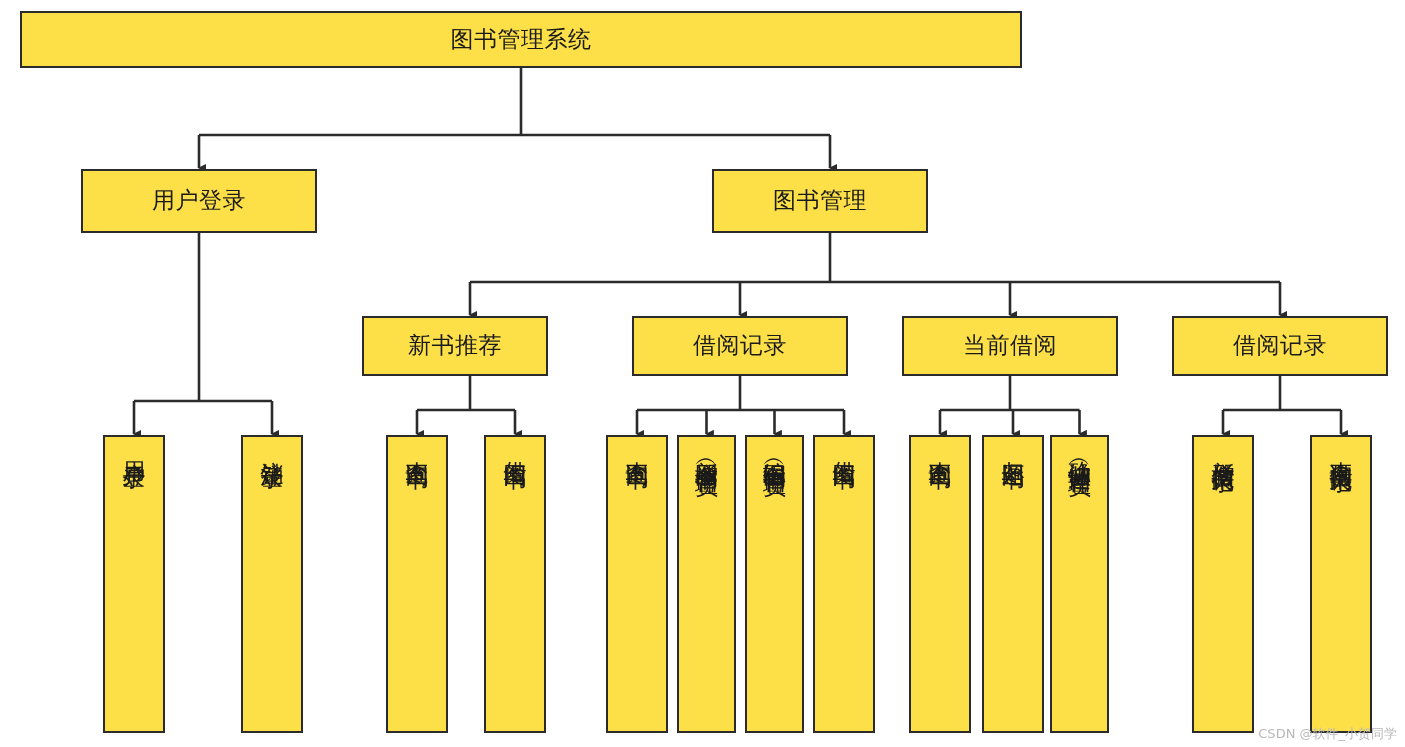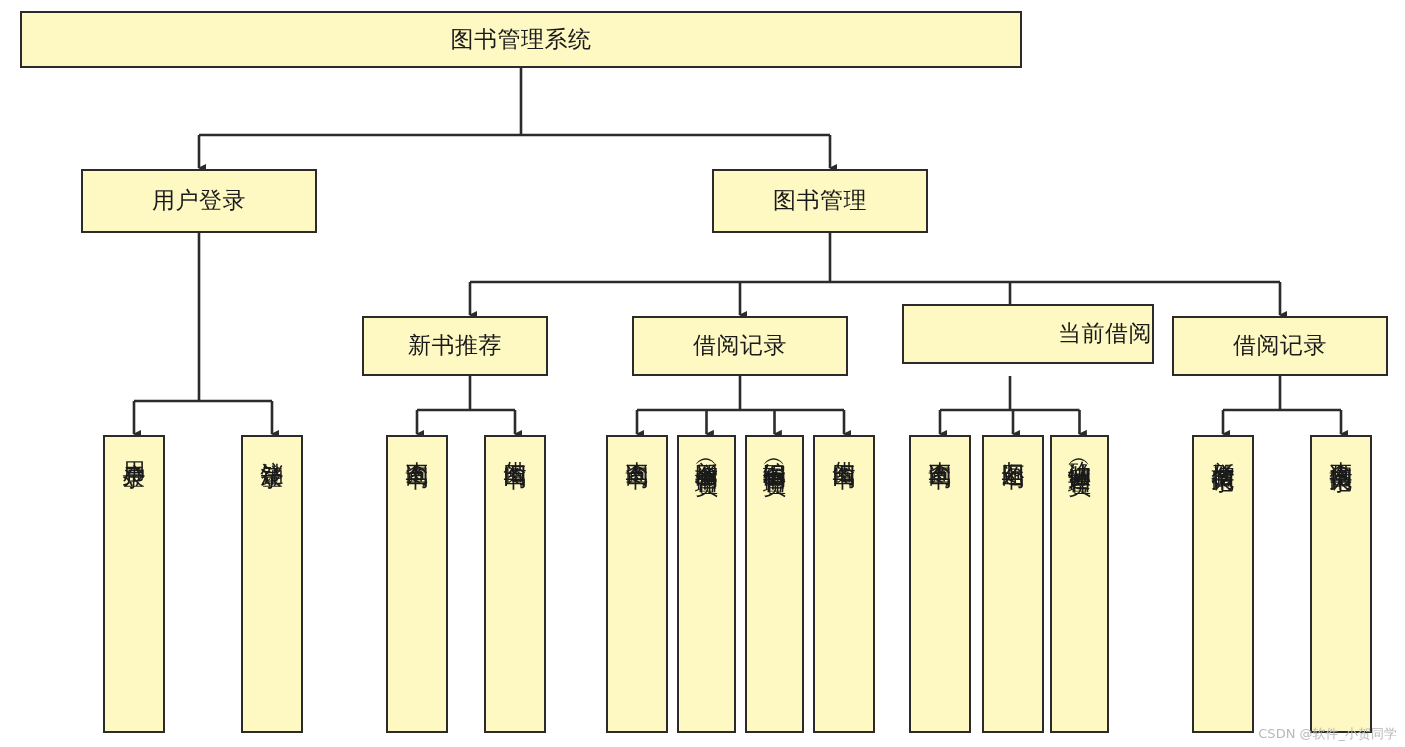--- a/index.html
+++ b/index.html
@@ -21,21 +21,21 @@
     position: absolute;
     left: 0;
     top: 0;
     width: 1405px;
     height: 747px;
   }
   .node {
     position: absolute;
     box-sizing: border-box;
     border: 2px solid #2b2b2b;
-    background: #fef9c3;
+    background: #fde047;
     display: flex;
     align-items: center;
     justify-content: center;
     color: #1a1a1a;
   }
   .node .label {
     display: block;
     text-align: center;
     line-height: 1.18;
     letter-spacing: 0.5px;
@@ -122,21 +122,21 @@
       </div>
       <div class="node h" id="node-bookmgmt" style="left: 712px; top: 169px; width: 216px; height: 64px;">
         <span class="label">图书管理</span>
       </div>
       <div class="node h" id="node-newbook" style="left: 362px; top: 316px; width: 186px; height: 60px;">
         <span class="label">新书推荐</span>
       </div>
       <div class="node h" id="node-borrow" style="left: 632px; top: 316px; width: 216px; height: 60px;">
         <span class="label">借阅记录</span>
       </div>
-      <div class="node h" id="node-current" style="left: 902px; top: 304px; width: 252px; height: 60px; justify-content: flex-end;">
+      <div class="node h" id="node-current" style="left: 902px; top: 316px; width: 216px; height: 60px;">
         <span class="label">当前借阅</span>
       </div>
       <div class="node h" id="node-records" style="left: 1172px; top: 316px; width: 216px; height: 60px;">
         <span class="label">借阅记录</span>
       </div>
       <div class="node v" id="node-leaf-userlogin" style="left: 103px; top: 435px; width: 62px; height: 298px;">
         <span class="label">用户登录</span>
       </div>
       <div class="node v" id="node-leaf-logout" style="left: 241px; top: 435px; width: 62px; height: 298px;">
         <span class="label">注销登录</span>

